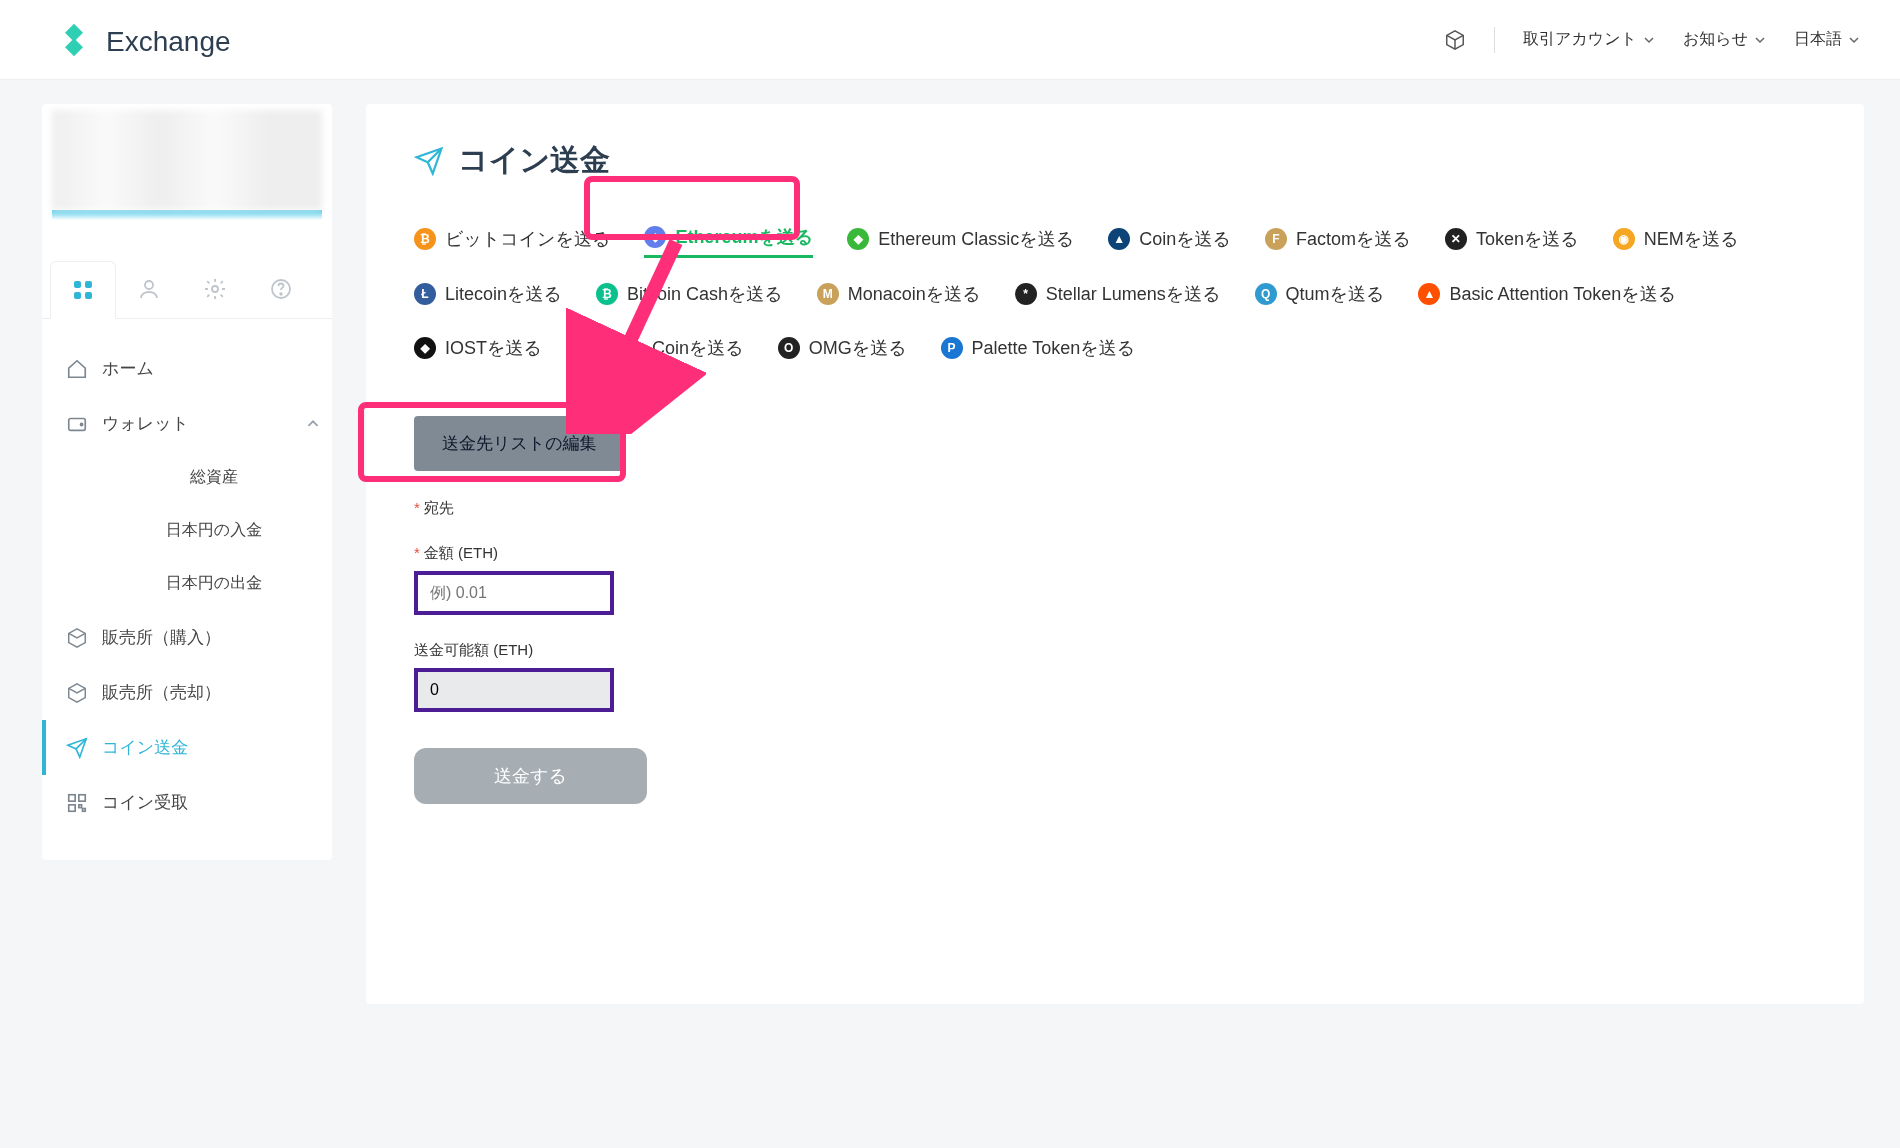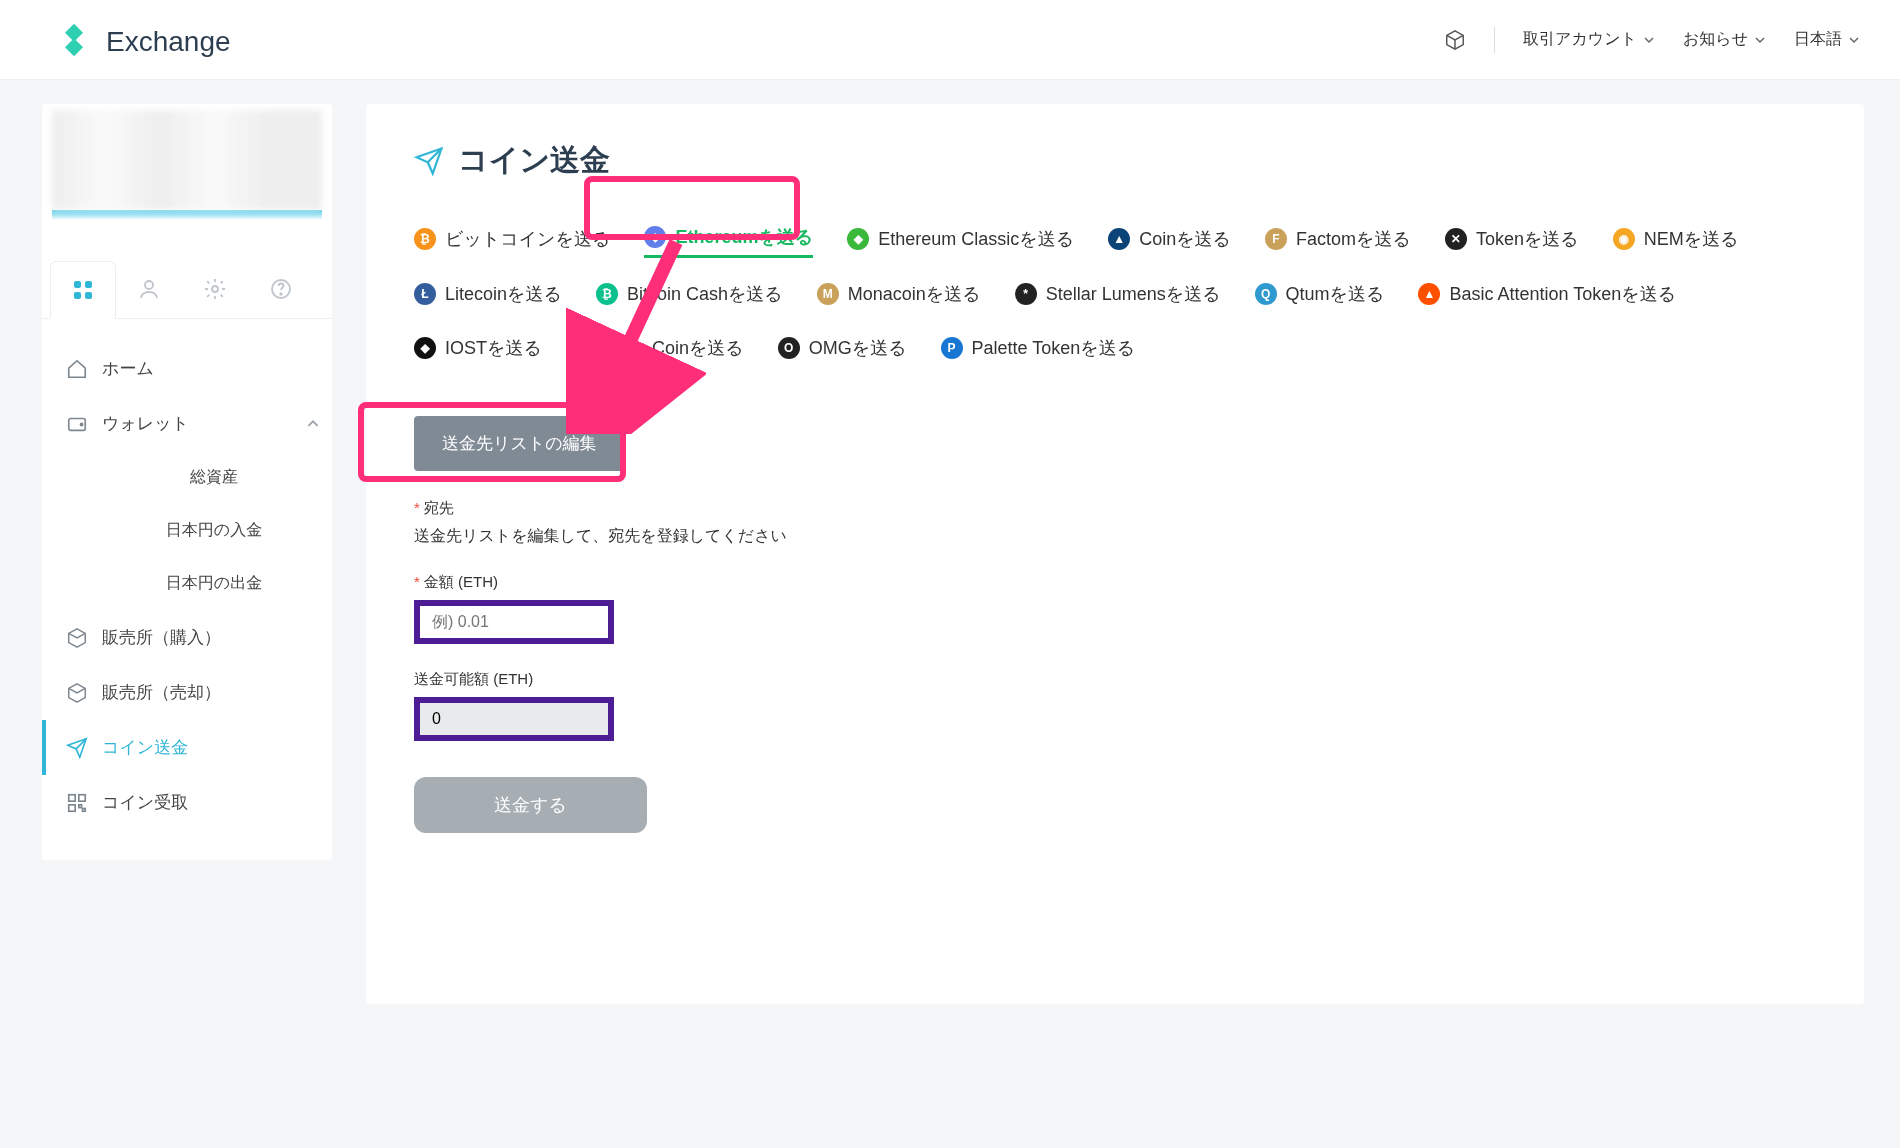--- a/index.html
+++ b/index.html
@@ -41,28 +41,28 @@
     .page-title svg { width: 30px; height: 30px; color: #2fb6d6; }
 
     .coin-tabs { display: flex; flex-wrap: wrap; gap: 24px 34px; margin-bottom: 50px; }
     .coin-tab { display: inline-flex; align-items: center; gap: 9px; font-size: 18px; color: #333; cursor: pointer; padding-bottom: 6px; }
     .coin-tab.active { color: #18b860; font-weight: 700; border-bottom: 3px solid #18b860; }
     .coin-ico { width: 22px; height: 22px; border-radius: 50%; display: inline-flex; align-items: center; justify-content: center; font-size: 12px; font-weight: 700; color: #fff; }
 
     .highlight-box { position: absolute; border: 6px solid #ff2e78; border-radius: 8px; pointer-events: none; }
     .main { position: relative; }
 
-    .edit-btn { background: #7f8a94; color: #ffffff; font-size: 17px; padding: 16px 28px; border: none; border-radius: 4px; cursor: pointer; }
+    .edit-btn { background: #7f8a94; color: #0f172a; font-size: 17px; padding: 16px 28px; border: none; border-radius: 4px; cursor: pointer; }
     .edit-wrap { margin-bottom: 28px; position: relative; display: inline-block; }
 
     .form-row { margin-bottom: 26px; }
     .req { color: #e74c3c; margin-right: 4px; }
     .label { font-size: 15px; color: #333; margin-bottom: 8px; }
     .hint { font-size: 16px; color: #333; }
-    .txt-input { width: 200px; height: 44px; border: 6px solid #4c1d95; padding: 0 12px; font-size: 16px; background: #fff; }
+    .txt-input { width: 200px; height: 44px; border: 4px solid #4c1d95; padding: 0 12px; font-size: 16px; background: #fff; }
     .txt-input[readonly] { background: #e8eaec; }
     .submit-btn { background: #a6adb3; color: #fff; font-size: 18px; padding: 16px 80px; border: none; border-radius: 12px; cursor: pointer; margin-top: 10px; }
 
     .arrow-annot { position: absolute; pointer-events: none; }
   </style>
 </head>
 <body>
 
 <header class="header">
   <div class="logo-wrap">
@@ -274,21 +274,20 @@
           <span>Palette Tokenを送る</span>
         </span>
       </div>
 
     <div class="edit-wrap">
       <button class="edit-btn">送金先リストの編集</button>
     </div>
 
     <div class="form-row">
       <div class="label"><span class="req">*</span><span>宛先</span></div>
-      <div class="hint">送金先リストを編集して、宛先を登録してください</div>
     </div>
 
     <div class="form-row">
       <div class="label"><span class="req">*</span><span>金額 (ETH)</span></div>
       <input class="txt-input" type="text" placeholder="例) 0.01" style="">
     </div>
 
 
     <div class="form-row">
       <div class="label">送金可能額 (ETH)</div>

